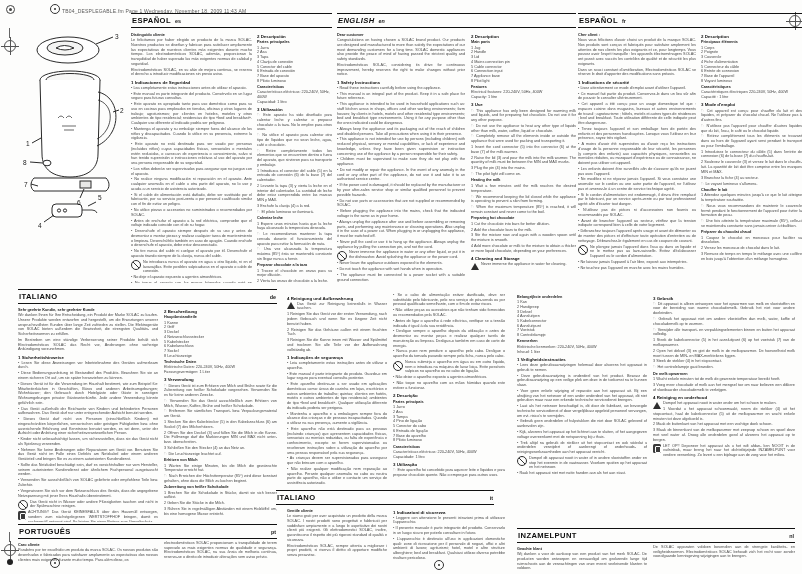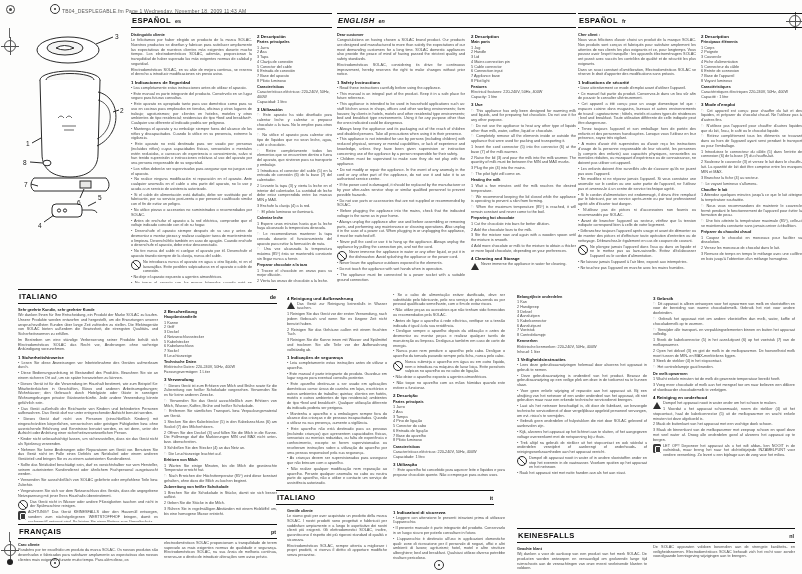--- a/index.html
+++ b/index.html
@@ -441,35 +441,35 @@
     <p class="t-h">4 Reiniging en onderhoud</p>
     <p class="t-p"><span class="ic ic-warn"></span>Dompel het apparaat nooit in water onder om het schoon te maken.</p>
     <p class="t-p">1 Voordat u het apparaat schoonmaakt, neem de stekker (4) uit het stopcontact, haal de kabelconnector (5) uit de melkopwarmer en wacht enkele minuten tot deze afgekoeld is.</p>
     <p class="t-p">2 Maak de buitenkant van het apparaat met een vochtige doek schoon.</p>
     <p class="t-p">3 Maak de binnenkant van de melkopwarmer met zeepsop schoon en spoel deze met veel water af. Droog alle onderdelen goed af alvorens het apparaat op te bergen.</p>
     <p class="t-p"><span class="ic ic-eco"></span>LET OP!! Deponeer het apparaat als u het wilt afdan- ken NOOIT in de vuilnisbak, maar breng het naar het dichtstbijzijnde INZAMELPUNT voor verdere verwerking. Zo levert u een bijdrage aan de zorg voor het milieu.</p>
   </div>
 
 <div class="abs lang-head spread" style="left:517px;top:528px;width:278px;">
   <div class="row">
-      <span class="lang-name">KEINESFALLS</span>
+      <span class="lang-name">INZAMELPUNT</span>
       <span class="lang-code">nl</span>
     </div>
 </div>
 <div class="abs col" style="left:517px;top:545px;width:130px;height:28px;">
     <p class="t-b">Geachte klant</p>
     <p class="t-p">Wij danken u voor de aankoop van een product van het merk SOLAC. De producten worden ontworpen en vervaardigd om gedurende lange tijd ruimschoots aan de verwachtingen van onze meest veeleisende klanten te voldoen.</p>
   </div>
 <div class="abs col" style="left:653px;top:545px;width:142px;height:28px;">
     <p class="t-p">De SOLAC apparaten voldoen bovendien aan de strengste kwaliteits- en veiligheidsnormen. Electrodomésticos SOLAC behoudt zich het recht voor zonder voorafgaande kennisgeving wijzigingen aan te brengen.</p>
   </div>
 
 <div class="abs lang-head spread" style="left:18px;top:524px;width:259px;">
   <div class="row">
-      <span class="lang-name">FRANÇAIS</span>
+      <span class="lang-name">PORTUGUÊS</span>
       <span class="lang-code">pt</span>
     </div>
 </div>
 <div class="abs col" style="left:18px;top:541px;width:140px;height:32px;">
     <p class="t-b">Caro cliente</p>
     <p class="t-p">Parabéns por ter escolhido um produto da marca SOLAC. Os nossos produtos são desenhados e fabricados para satisfazer amplamente as expectativas dos nossos clientes mais exigentes durante muito tempo. Para além disso, os</p>
   </div>
 <div class="abs col" style="left:164px;top:541px;width:113px;height:32px;">
     <p class="t-p">electrodomésticos SOLAC proporcionam a tranquilidade de terem superado as mais exigentes normas de qualidade e segurança. Electrodomésticos SOLAC, na sua ânsia de melhoria contínua, reserva-se o direito de introduzir alterações sem aviso prévio.</p>
   </div>

